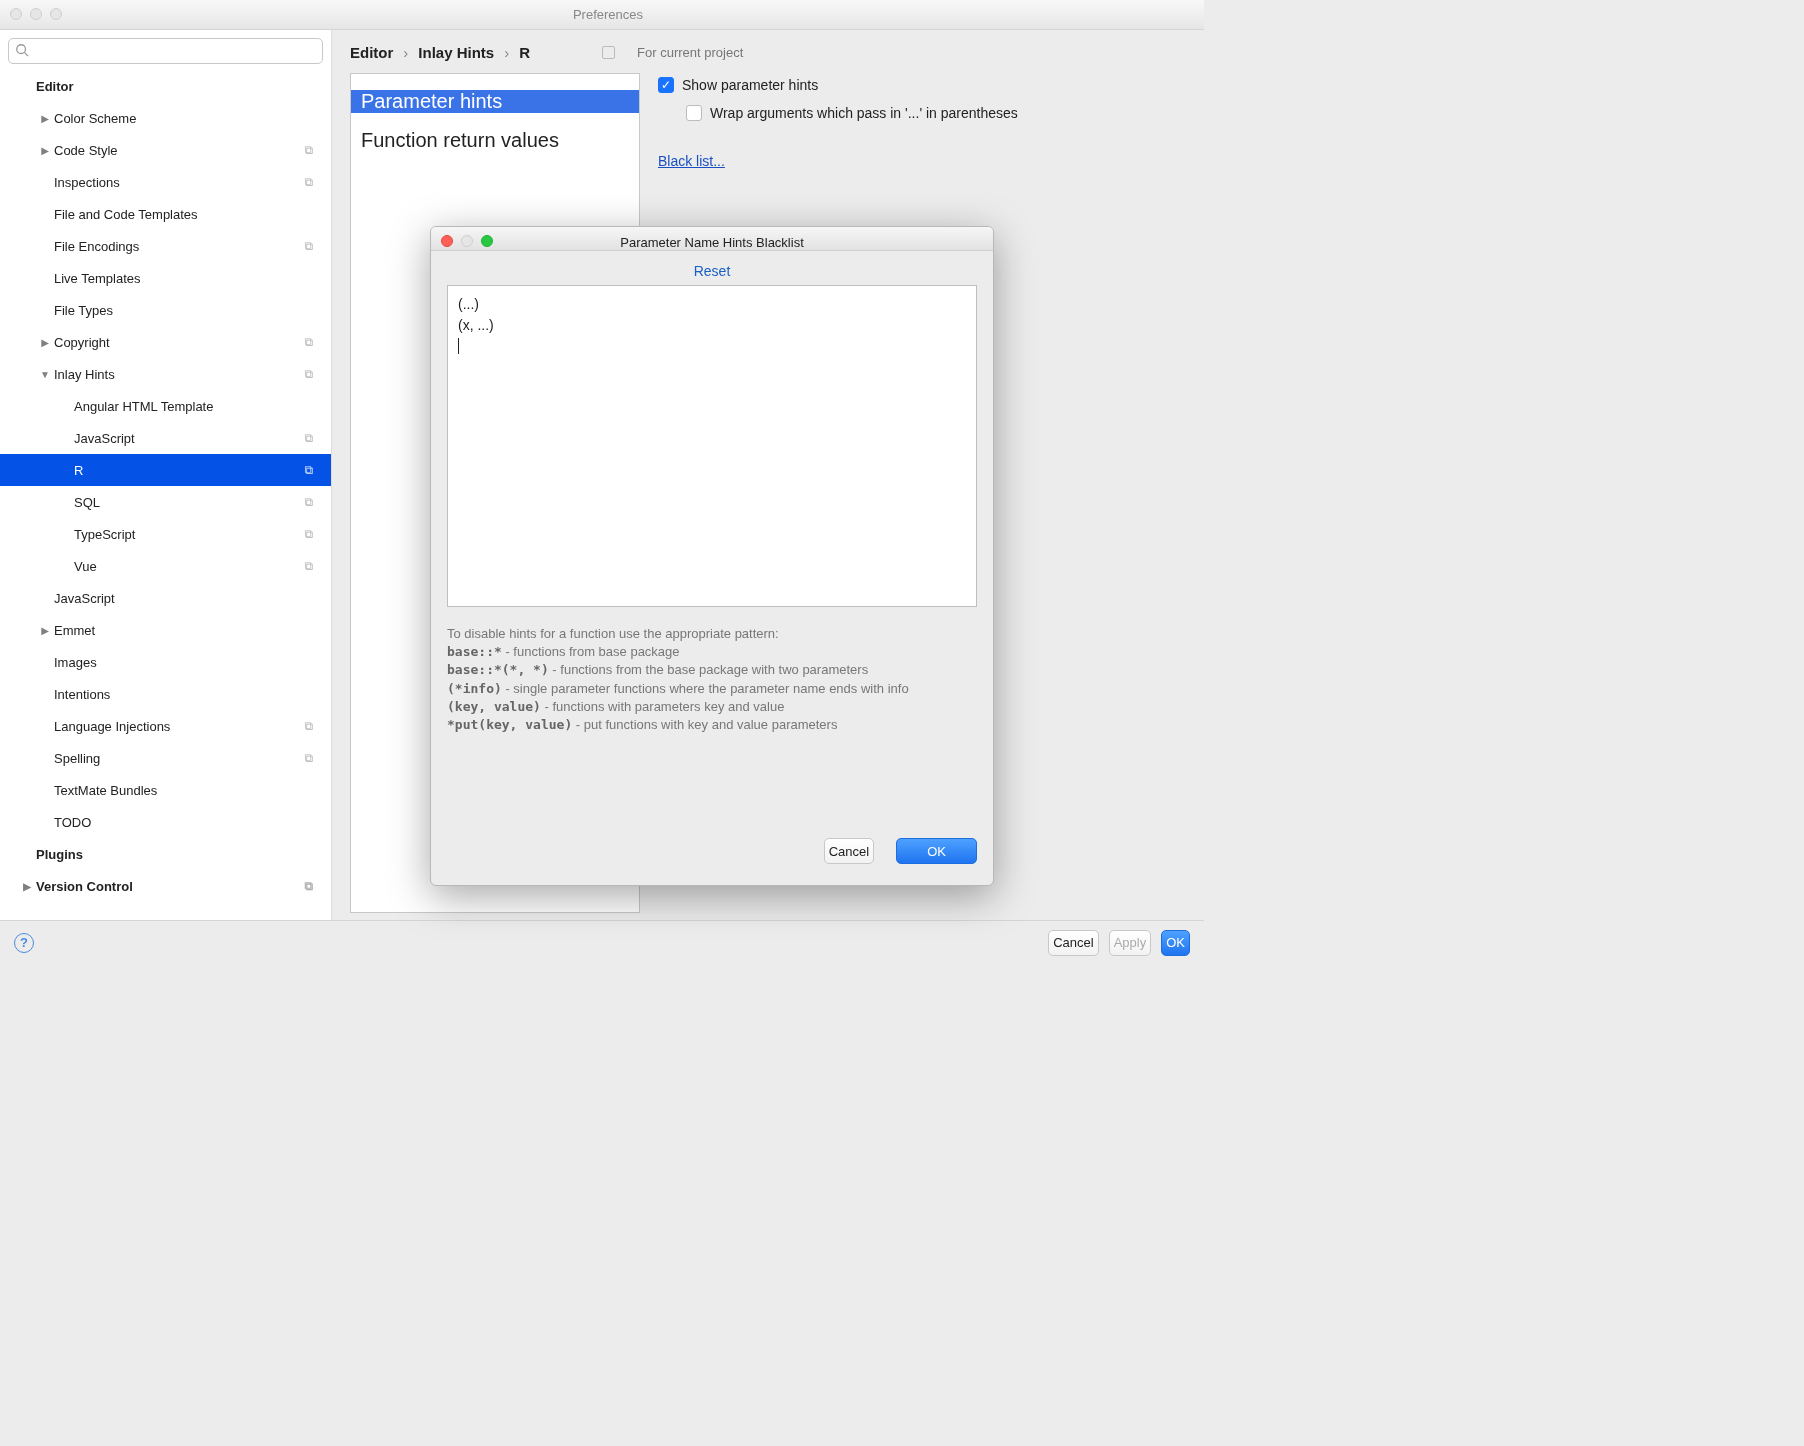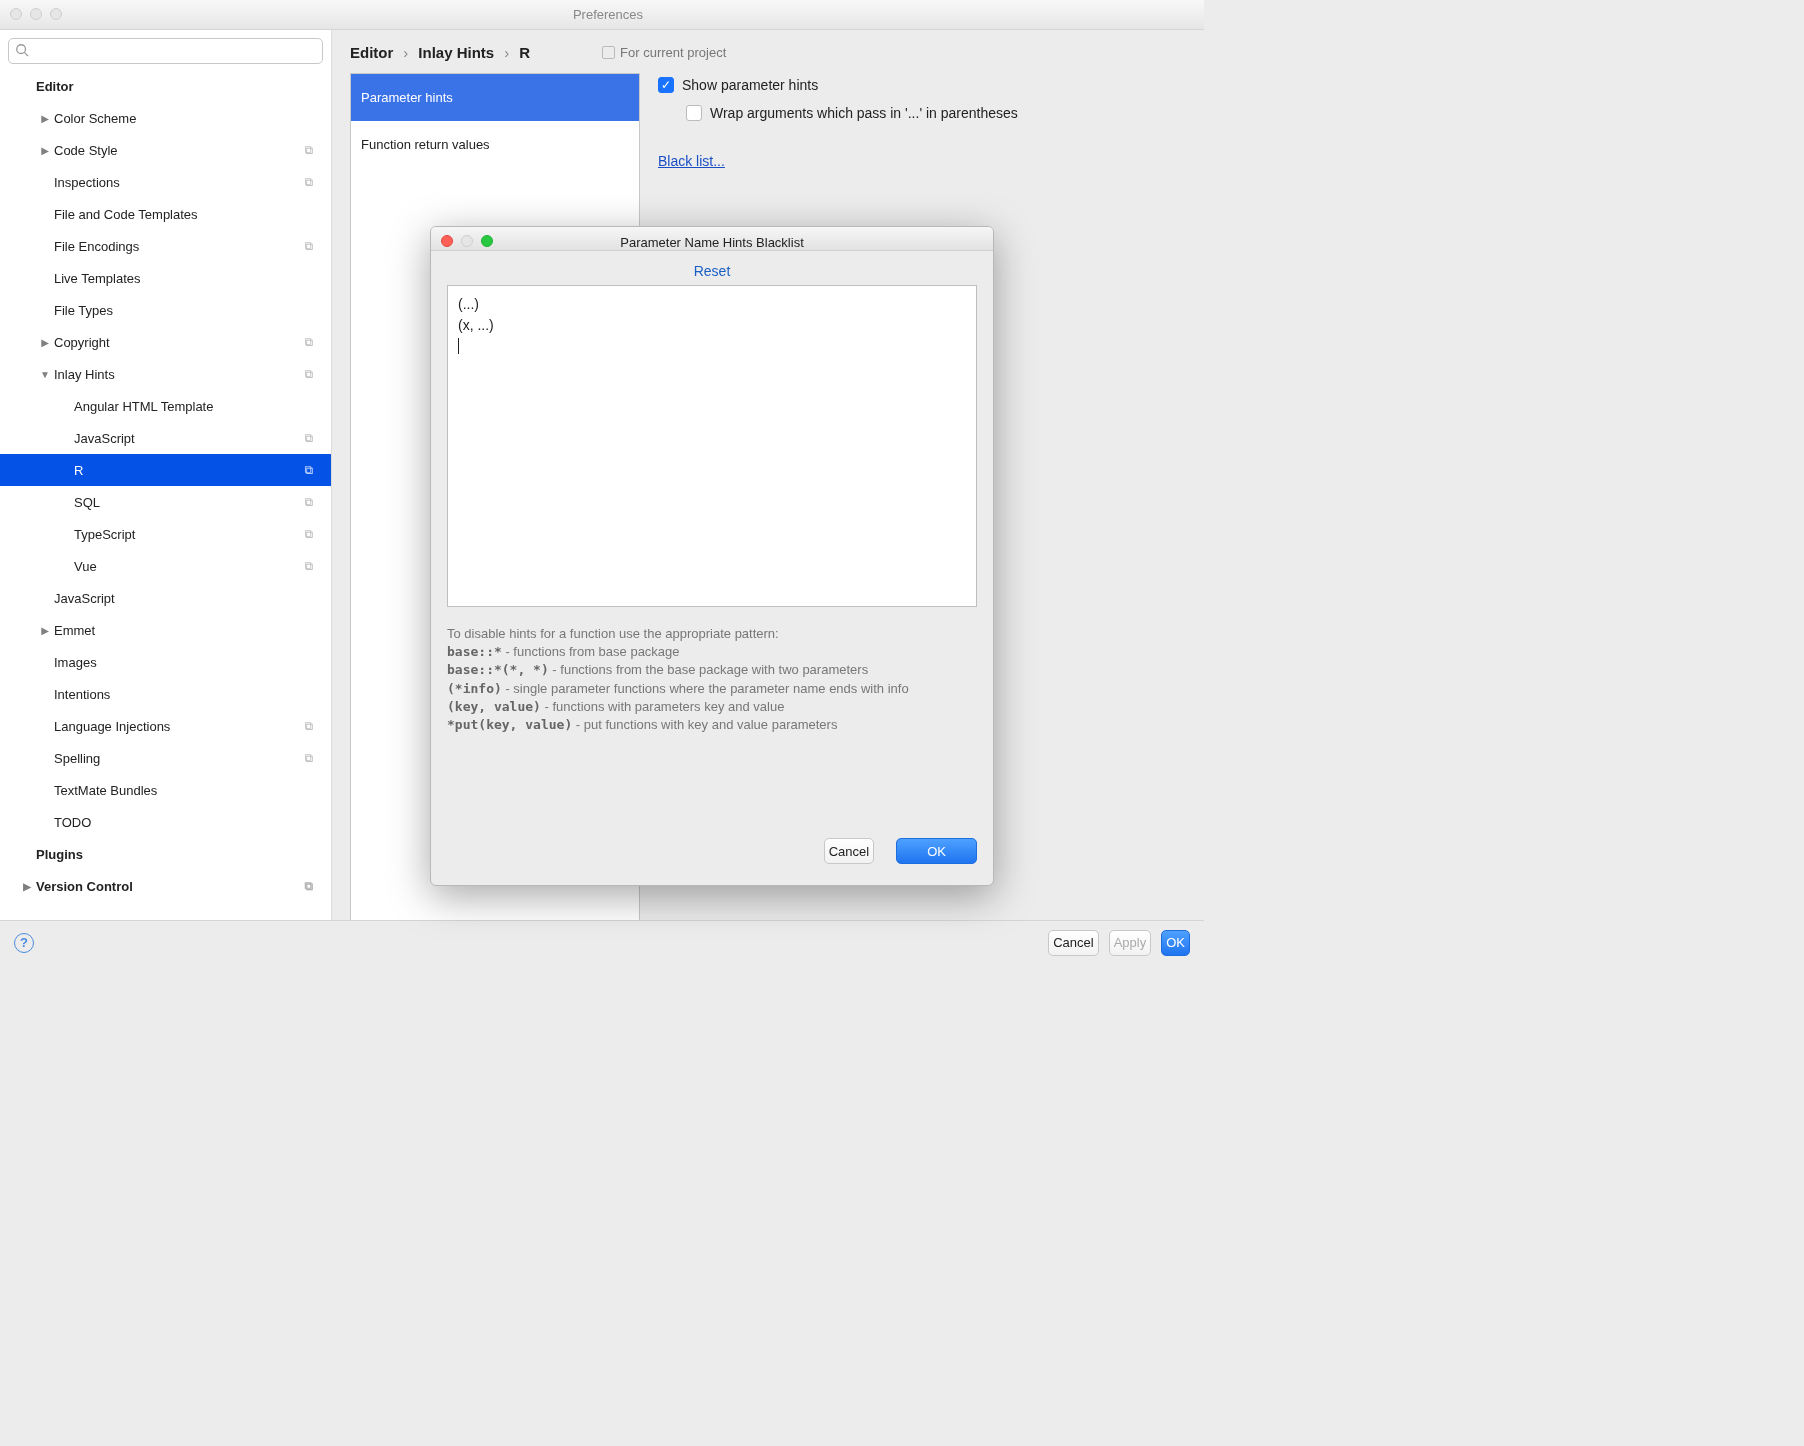--- a/index.html
+++ b/index.html
@@ -46,25 +46,25 @@
 .tree-row .cp { color:#b0b0b0; font-size:12px; margin-right:4px; }
 .tree-row.l0 { padding-left: 10px; }
 .tree-row.l1 { padding-left: 28px; }
 .tree-row.l2 { padding-left: 48px; }
 .tree-row.sel { background:#0453e6; color:#fff; margin:0 -8px; padding-right:14px; }
 .tree-row.sel .cp { color:#ddeaff; }
 .tree-row.sel.l2 { padding-left: 56px; }
 .content { flex:1; background:#ececec; padding: 14px 18px; position:relative; }
 .crumbs { font-size: 15px; font-weight:600; color:#222; display:flex; align-items:center; gap:10px; }
 .crumbs .sep { color:#888; font-weight:400; }
-.proj { margin-left: 50px; color:#777; font-weight:400; font-size:13px; display:inline-flex; align-items:center; gap:5px;padding-left:12px;}
+.proj { margin-left: 50px; color:#777; font-weight:400; font-size:13px; display:inline-flex; align-items:center; gap:22px;padding-left:12px;}
 .proj .picon { width:13px; height:13px; border:1px solid #bbb; display:inline-block; border-radius:2px; }
 .panel { margin-top: 12px; display:flex; gap:18px; }
 .catlist { width: 290px; border:1px solid #c8c8c8; background:#fff; }
-.catlist .item { padding: 16px 10px; font-size:13px; }
+.catlist .item { padding: 0 10px; font-size:20px;margin-top:16px; }
 .catlist .item.sel { background:#3a72e8; color:#fff; }
 .opts { flex:1; padding-top: 4px; }
 .chk { display:flex; align-items:center; gap:8px; margin-bottom: 12px; font-size:14px; }
 .chk.indent { margin-left: 28px; }
 .cbox { width:16px; height:16px; border:1px solid #bbb; border-radius:3px; background:#fff; display:flex; align-items:center; justify-content:center; font-size:12px; color:#fff;}
 .cbox.on { background:#1a73ff; border-color:#1a73ff; }
 .link { color:#1a4fc4; text-decoration:underline; font-size:14px; cursor:pointer; margin-top:20px; display:inline-block;}
 .footer {
   position:absolute; left:0; right:0; bottom:0; height:44px;
   background:#ececec; border-top:1px solid #d5d5d5;

